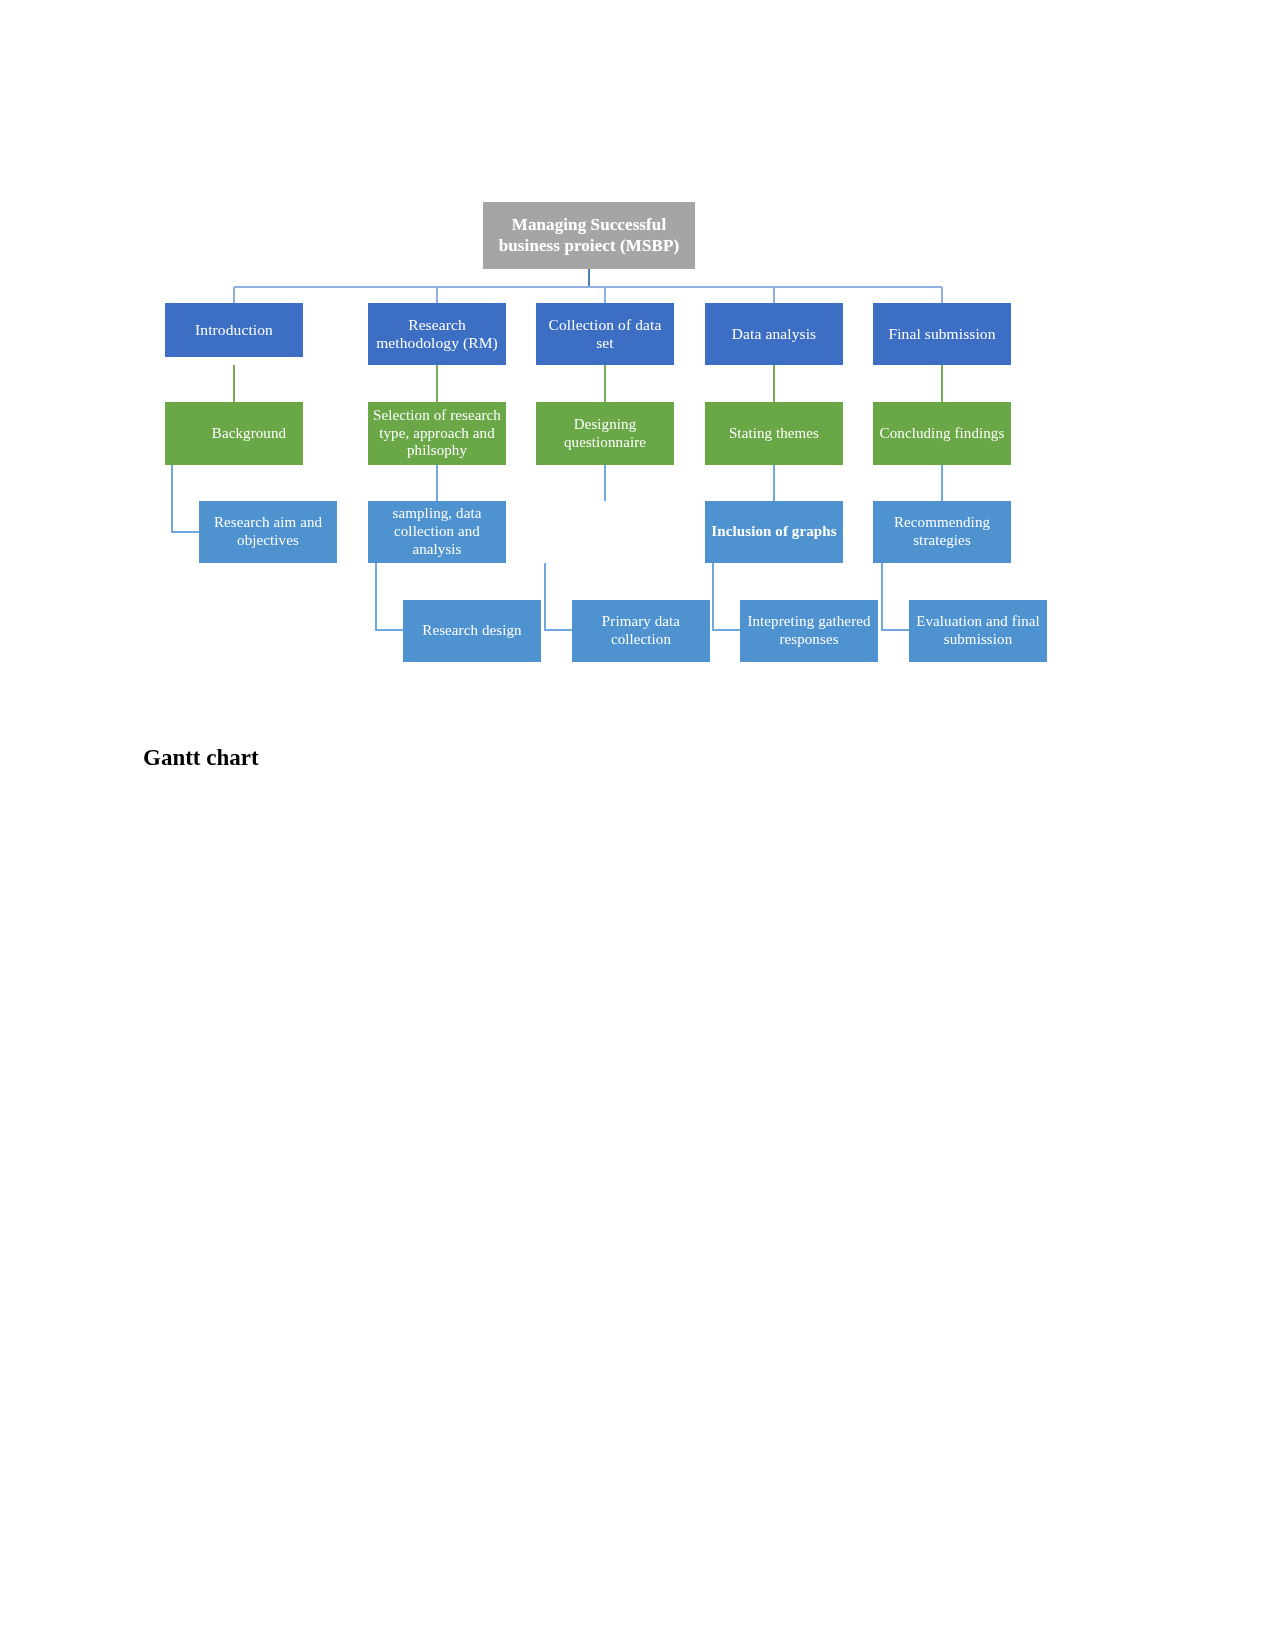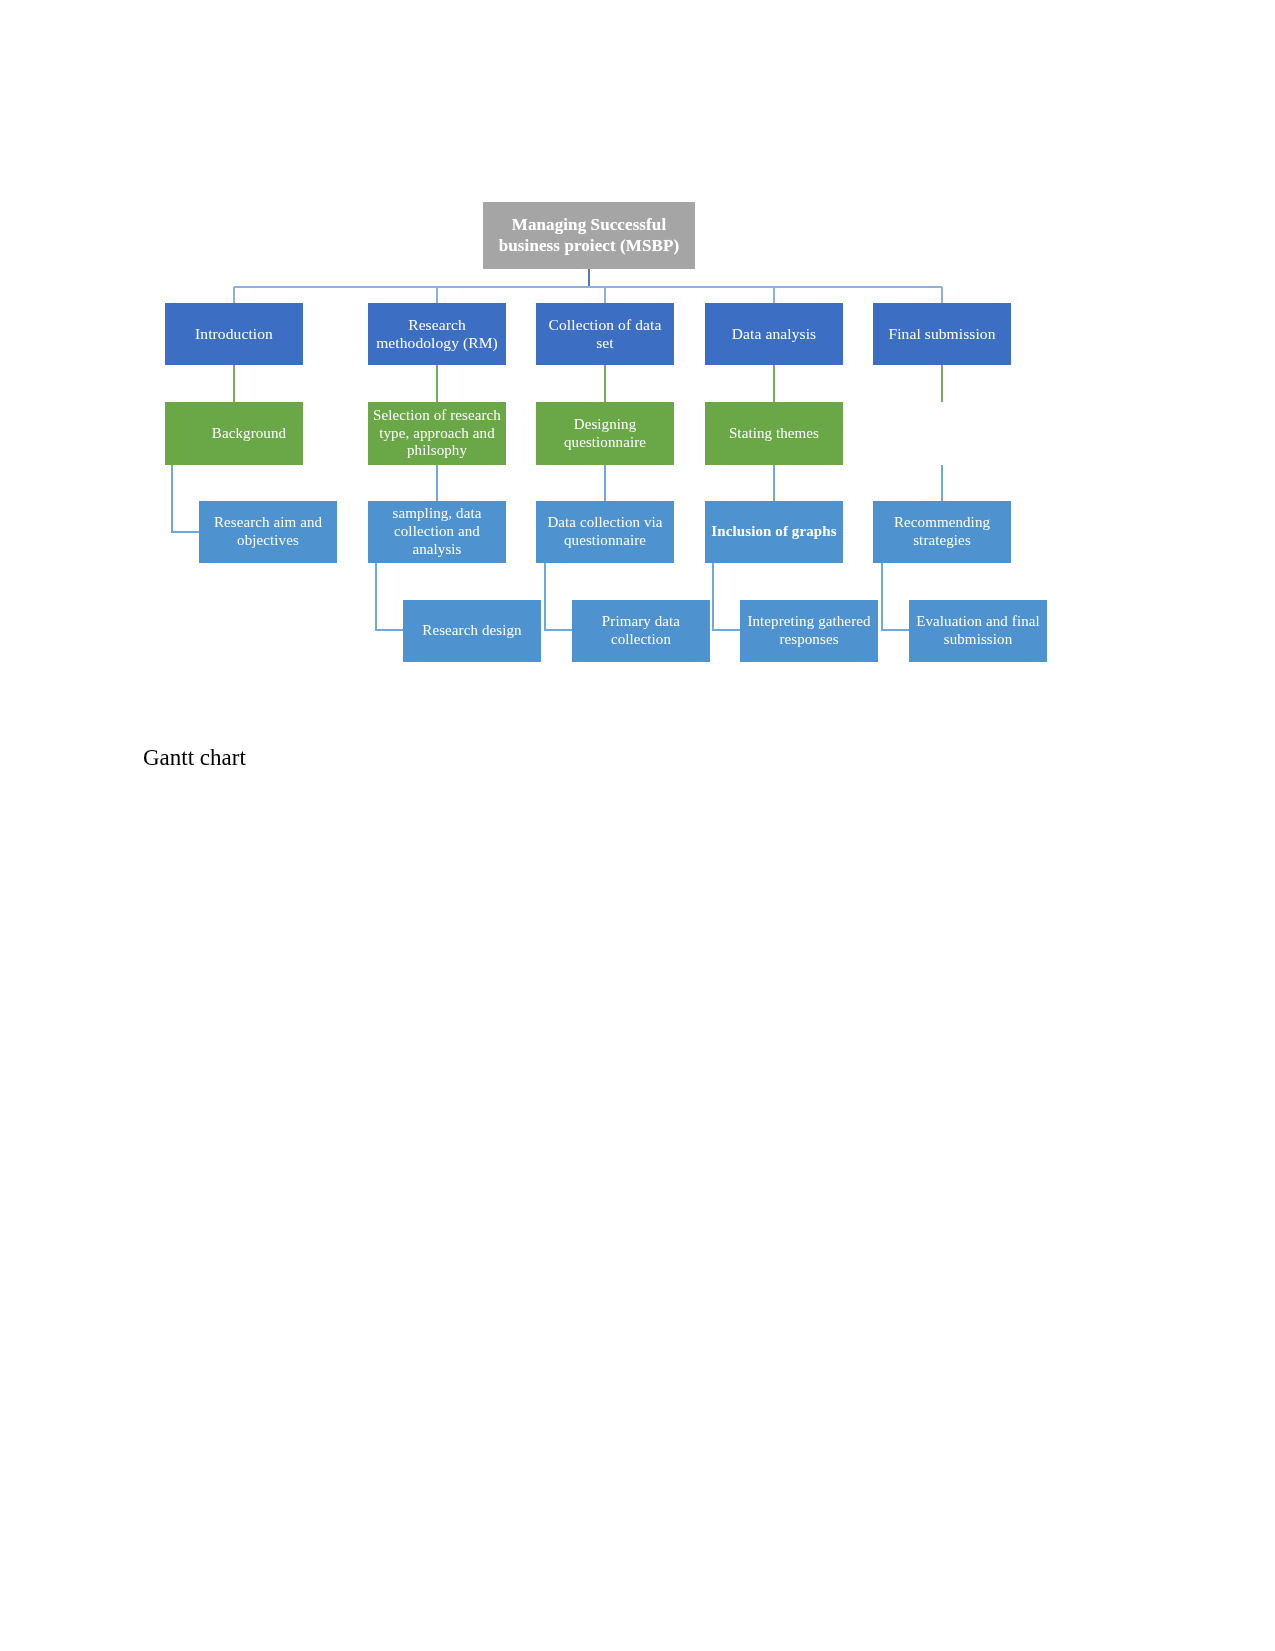--- a/index.html
+++ b/index.html
@@ -77,21 +77,21 @@
     display: block;
     width: 100%;
   }
 
   
   #gantt-heading {
     position: absolute;
     left: 143px;
     top: 745px;
     font-size: 23px;
-    font-weight: normal;
+    font-weight: bold;
     color: #000000;
     font-family: "Liberation Serif", "DejaVu Serif", serif;
   }
 </style>
 </head>
 <body>
 
 <div id="page">
 
   <div id="diagram">
@@ -124,21 +124,21 @@
       <path d="M 376 563 L 376 630 L 403 630" fill="none" stroke="#6fa8dc" stroke-width="2"></path>
       <path d="M 545 563 L 545 630 L 572 630" fill="none" stroke="#6fa8dc" stroke-width="2"></path>
       <path d="M 713 563 L 713 630 L 740 630" fill="none" stroke="#6fa8dc" stroke-width="2"></path>
       <path d="M 882 563 L 882 630 L 909 630" fill="none" stroke="#6fa8dc" stroke-width="2"></path>
     </svg>
 
     <div class="node node-root" style="left:483px; top:202px; width:212px; height:67px;">
       <span>Managing Successful business proiect (MSBP)</span>
     </div>
 
-    <div class="node node-l1" style="left:165px; top:303px; width:138px; height:62px;">
+    <div class="node node-l1" style="left:165px; top:303px; width:138px; height:54px;">
       <span>Introduction</span>
     </div>
     <div class="node node-l1" style="left:368px; top:303px; width:138px; height:62px;">
       <span>Research methodology (RM)</span>
     </div>
     <div class="node node-l1" style="left:536px; top:303px; width:138px; height:62px;">
       <span>Collection of data set</span>
     </div>
     <div class="node node-l1" style="left:705px; top:303px; width:138px; height:62px;">
       <span>Data analysis</span>
@@ -152,29 +152,29 @@
     </div>
     <div class="node node-l2" style="left:368px; top:402px; width:138px; height:63px;">
       <span>Selection of research type, approach and philsophy</span>
     </div>
     <div class="node node-l2" style="left:536px; top:402px; width:138px; height:63px;">
       <span>Designing questionnaire</span>
     </div>
     <div class="node node-l2" style="left:705px; top:402px; width:138px; height:63px;">
       <span>Stating themes</span>
     </div>
+    <div class="node node-l2" style="left:873px; top:402px; width:138px; height:63px;">
+      <span>Concluding findings</span>
+    </div>
 
     <div class="node node-l3" style="left:199px; top:501px; width:138px; height:62px;">
       <span>Research aim and objectives</span>
     </div>
     <div class="node node-l3" style="left:368px; top:501px; width:138px; height:62px;">
       <span>sampling, data collection and analysis</span>
-    </div>
-    <div class="node node-l3" style="left:536px; top:501px; width:138px; height:62px;">
-      <span>Data collection via questionnaire</span>
     </div>
     <div class="node node-l3" style="left:705px; top:501px; width:138px; height:62px;font-weight:bold;">
       <span>Inclusion of graphs</span>
     </div>
     <div class="node node-l3" style="left:873px; top:501px; width:138px; height:62px;">
       <span>Recommending strategies</span>
     </div>
 
     <div class="node node-l3" style="left:403px; top:600px; width:138px; height:62px;">
       <span>Research design</span>

